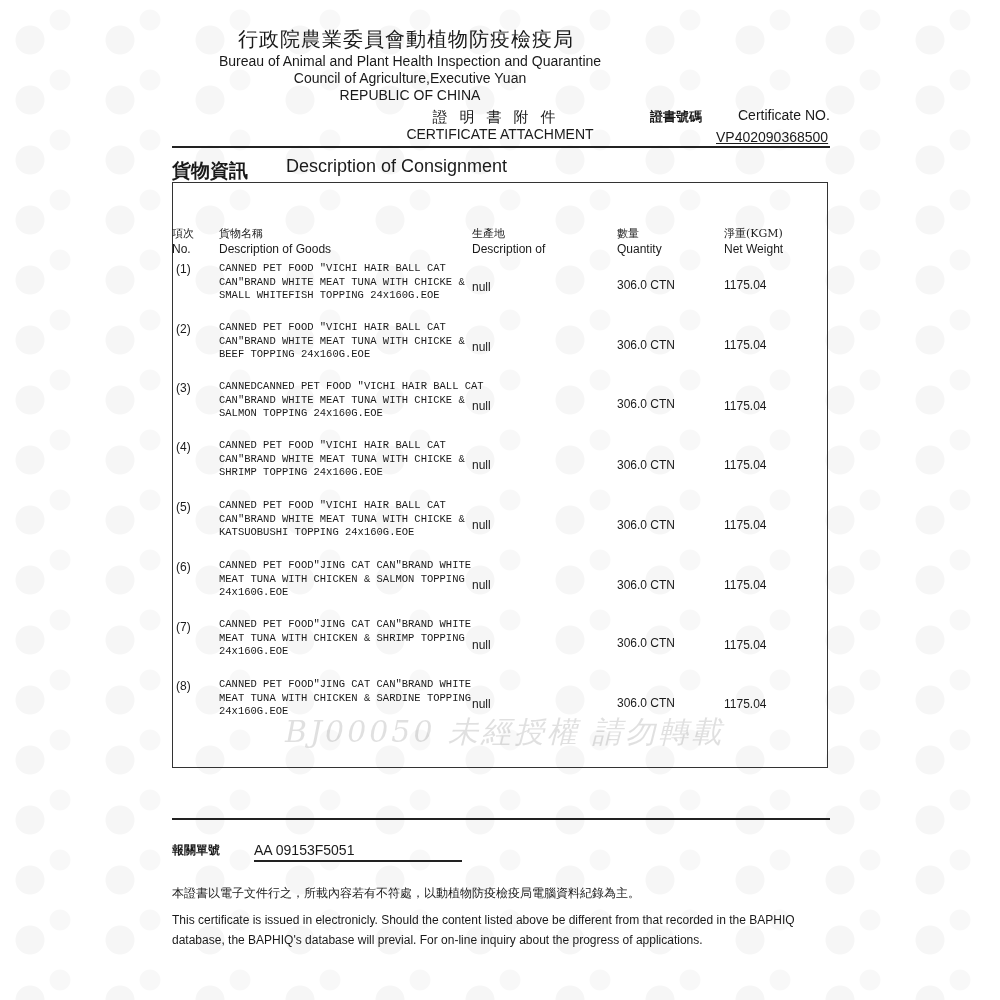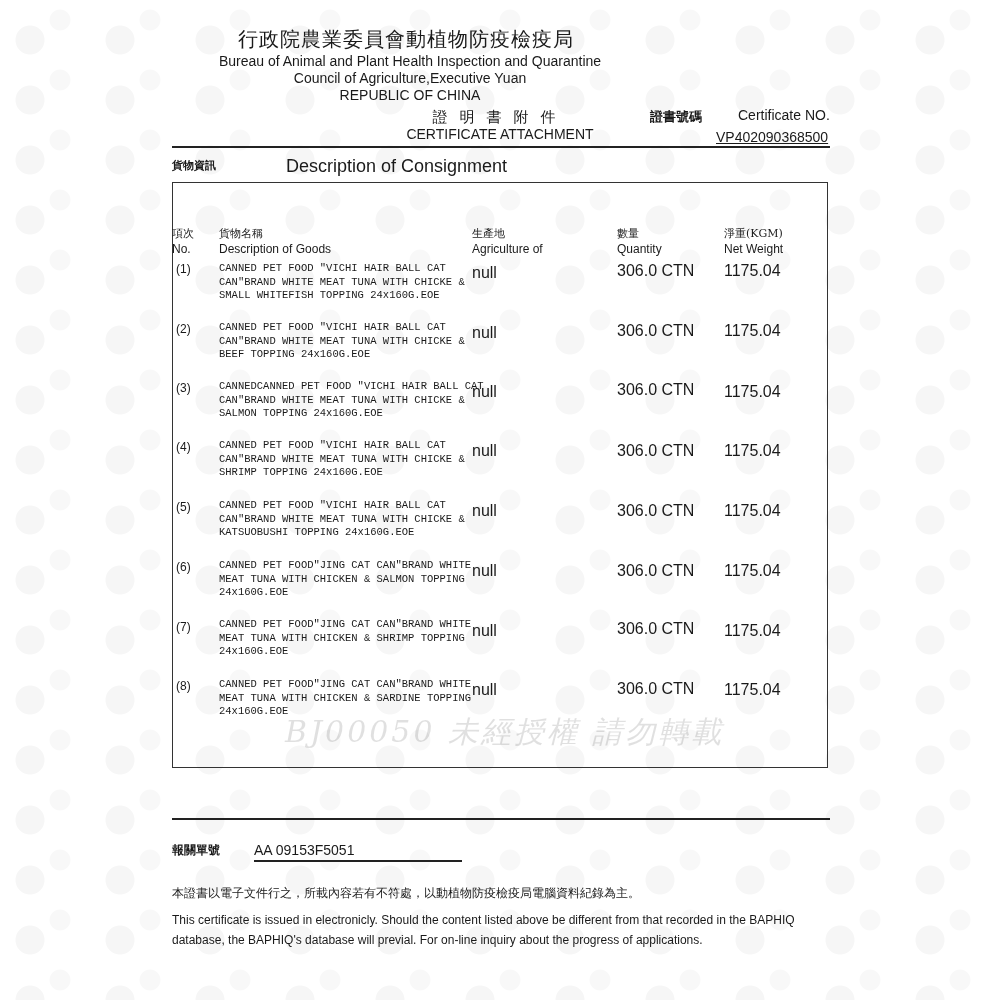--- a/index.html
+++ b/index.html
@@ -18,28 +18,28 @@
   .abs { position:absolute; }
   .cjk { font-family:"DejaVu Serif", serif; }
   .title-cn { left:0; width:812px; top:26px; text-align:center; font-size:20px; letter-spacing:1px; }
   .hdr-line { left:0; width:820px; text-align:center; font-size:14px; }
   .sub-cn { left:0; width:1000px; top:108px; text-align:center; font-size:15px; letter-spacing:12px; }
   .sub-en { left:0; width:1000px; top:126px; text-align:center; font-size:14px; }
   .certno-cn { left:650px; top:108px; font-size:13px; font-weight:bold; }
   .certno-en { left:738px; top:107px; font-size:14px; }
   .certno-val { left:716px; top:129px; font-size:14px; text-decoration:underline; }
   .rule { position:absolute; background:#222; }
-  .sec-cn { left:172px; top:158px; font-size:11px; font-weight:bold; }
+  .sec-cn { left:172px; top:158px; font-size:19px; font-weight:bold; }
   .sec-en { left:286px; top:156px; font-size:18px; }
   .box { left:172px; top:182px; width:656px; height:586px; border:1.5px solid #333; box-sizing:border-box; }
   .colhead-cn { font-size:11px; }
   .colhead-en { font-size:12px; }
   .row-no { font-size:12px; }
   .row-desc { font-family:"Liberation Mono", monospace; font-size:10.5px; line-height:13.5px; white-space:pre; }
-  .cell { font-size:16px; }
+  .cell { font-size:12px;margin-top:16px; }
   .watermark { left:285px; top:712px; font-size:30px; color:rgba(0,0,0,0.12); letter-spacing:3px;font-style:italic; }
   .ref-cn { left:172px; top:842px; font-size:12px; font-weight:bold; }
   .ref-val { left:254px; top:842px; font-size:14px; }
   .notice-cn { left:172px; top:885px; font-size:12px; font-weight:normal; }
   .notice-en { left:172px; top:910px; width:665px; font-size:12px; line-height:20px; }
 </style>
 </head>
 <body>
 
 <div class="pattern"></div>
@@ -59,21 +59,21 @@
 <div class="abs sec-en">Description of Consignment</div>
 
 <div class="abs box"></div>
 
 <div>
   <div class="abs colhead-cn cjk" style="left:172px; top:226px;">項次</div>
   <div class="abs colhead-en" style="left:172px; top:242px;">No.</div>
   <div class="abs colhead-cn cjk" style="left:219px; top:226px;">貨物名稱</div>
   <div class="abs colhead-en" style="left:219px; top:242px;">Description of Goods</div>
   <div class="abs colhead-cn cjk" style="left:472px; top:226px;font-family:Liberation Serif, serif;">生產地</div>
-  <div class="abs colhead-en" style="left:472px; top:242px;">Agriculture of</div>
+  <div class="abs colhead-en" style="left:472px; top:242px;">Description of</div>
   <div class="abs colhead-cn cjk" style="left:617px; top:226px;">數量</div>
   <div class="abs colhead-en" style="left:617px; top:242px;">Quantity</div>
   <div class="abs colhead-cn cjk" style="left:724px; top:226px;">淨重(KGM)</div>
   <div class="abs colhead-en" style="left:724px; top:242px;">Net Weight</div>
 </div>
 
 <div>
   <div class="abs row-no" style="left:176px; top:262px;">(1)</div>
   <div class="abs row-desc" style="left:219px; top:262px;">CANNED PET FOOD "VICHI HAIR BALL CAT
 CAN"BRAND WHITE MEAT TUNA WITH CHICKE &amp;

